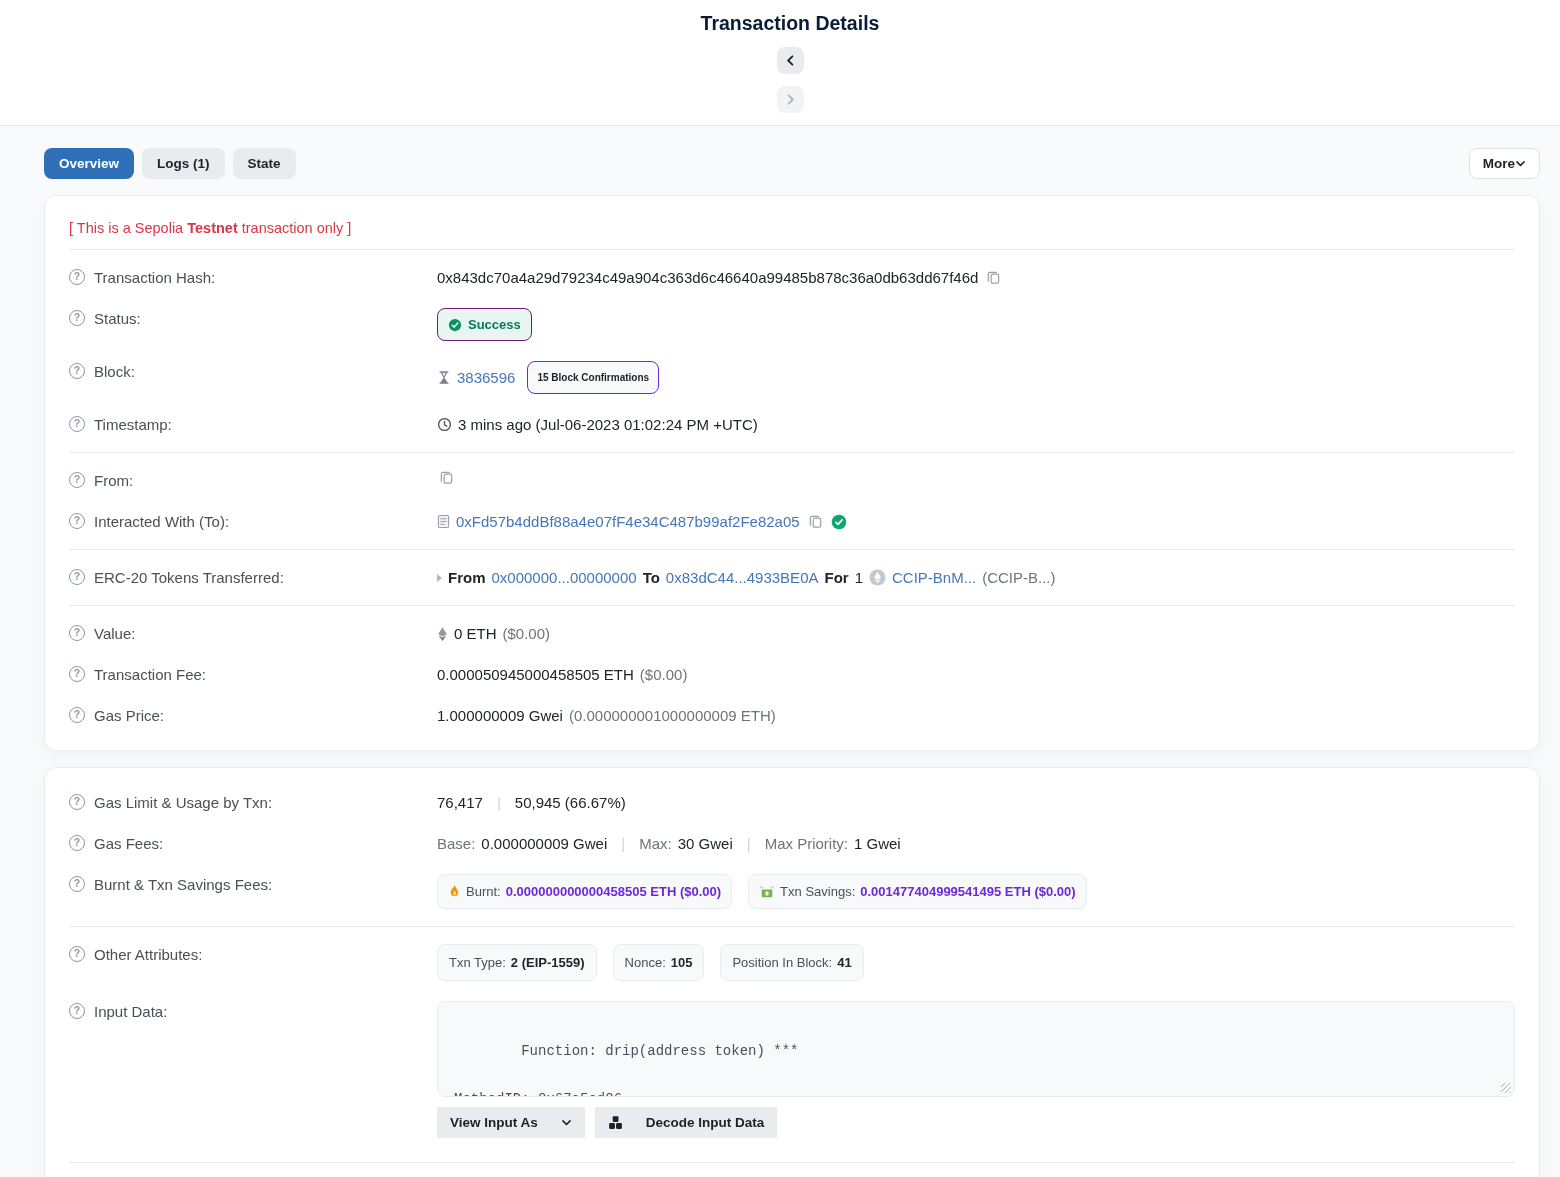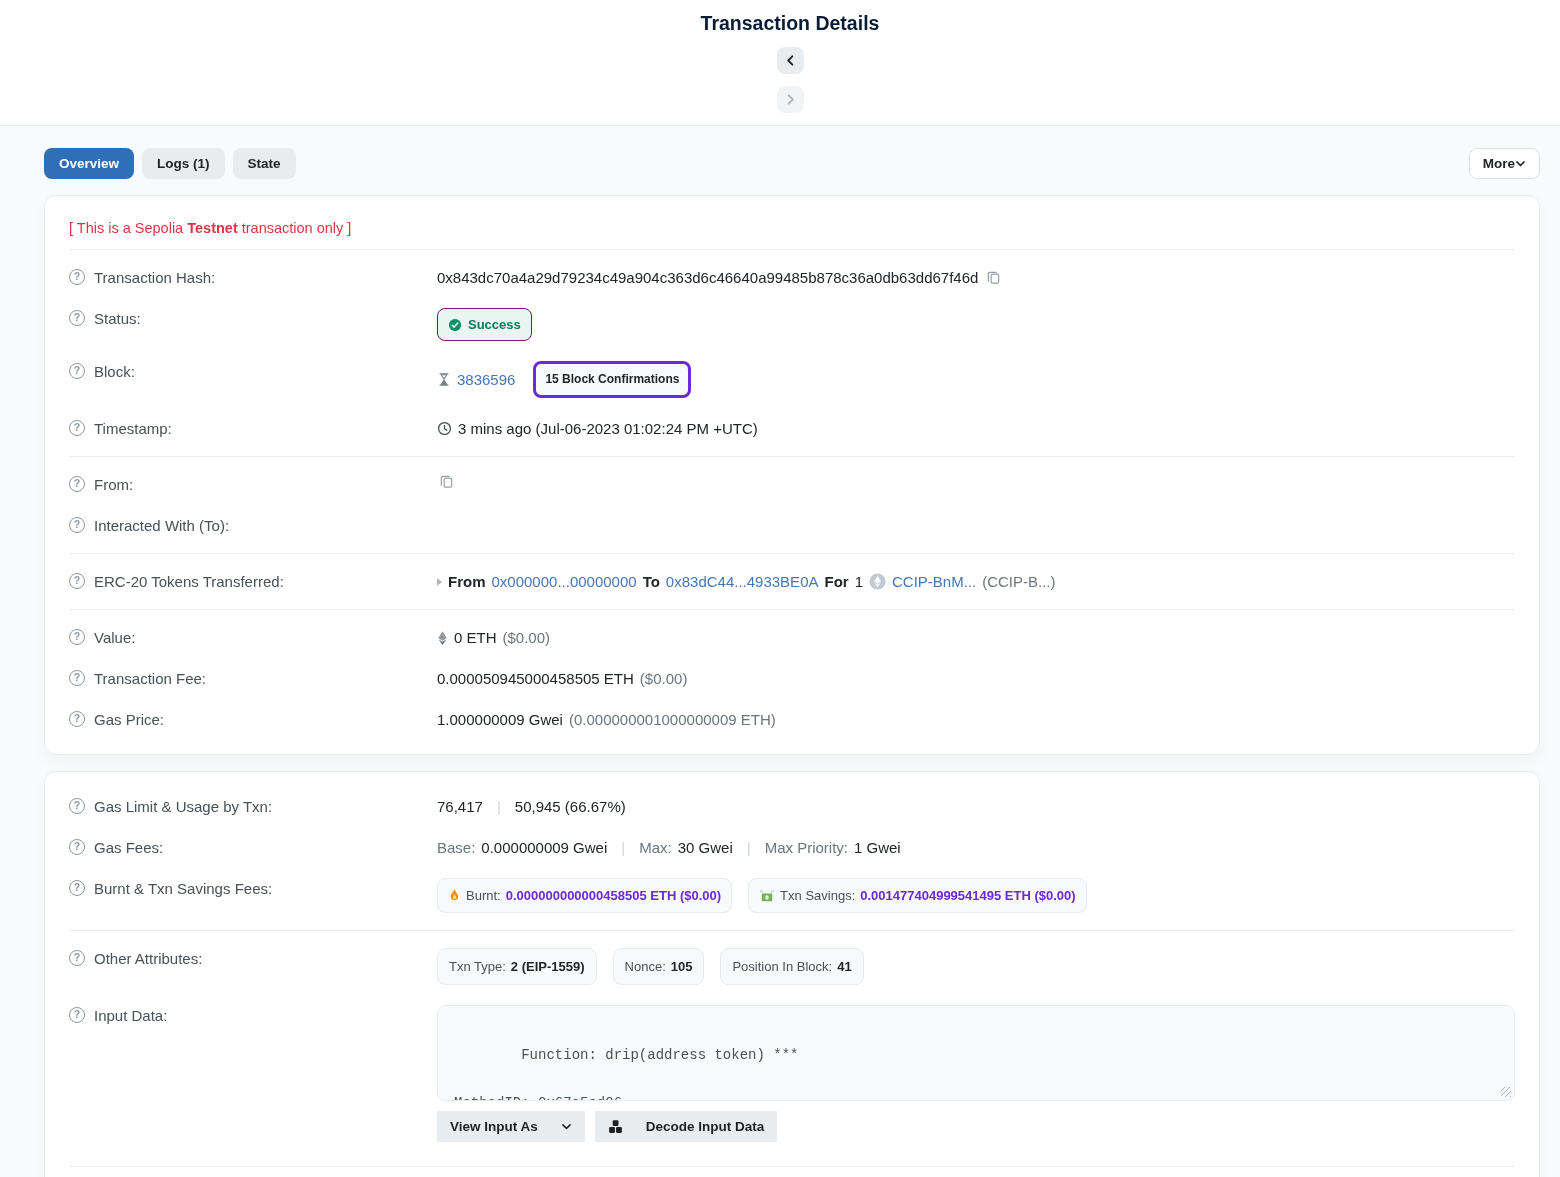--- a/index.html
+++ b/index.html
@@ -60,22 +60,22 @@
   .muted { color:#6c757d; }
   .pipe { color:#ced4da; margin:0 8px; }
   .icon-btn { background:none; border:none; padding:0 2px; cursor:pointer; color:#98a2ac; display:flex; align-items:center; }
 
   .status-badge {
     display:inline-flex; align-items:center; gap:6px;
     background:#e8f5f0; border:1px solid #701a75; border-radius:8px;
     padding:5px 10px; color:#077a5b; font-size:13px; font-weight:600;
   }
   .conf-badge {
-    background:#f8f9fa; border:3px solid #6d28d9; border-radius:8px;
-    padding:5px 9px; font-size:12px; font-weight:700; color:#212529; margin-left:12px;
+    background:#f8f9fa; border:1px solid #6d28d9; border-radius:8px;
+    padding:5px 9px; font-size:10px; font-weight:700; color:#212529; margin-left:6px;
   }
   .tri { width:0; height:0; border-left:5px solid #adb5bd; border-top:4px solid transparent; border-bottom:4px solid transparent; display:inline-block; }
 
   .fee-badge {
     display:inline-flex; align-items:center; gap:5px;
     background:#f8f9fa; border:1px solid #e9ecef; border-radius:8px;
     padding:6px 10px; font-size:13px; margin-right:10px;
   }
   .fee-badge .fb-label { color:#495057; }
   .fee-badge .fb-value { color:#6d28d9; font-weight:700; }
@@ -242,20 +242,43 @@
             </svg>
         </span>
       </button>
     </div>
   </div>
 
   <div class="row">
     <div class="row-label">
       <span class="q-icon">?</span>
       <span>Interacted With (To):</span>
+    </div>
+    <div class="row-value">
+      <span>
+        <svg width="13" height="15" viewBox="0 0 14 16">
+            <rect x="1.5" y="1.5" width="11" height="13" rx="1.5" fill="#f1f3f5" stroke="#98a2ac" stroke-width="1.2"></rect>
+            <path d="M4 5h6 M4 8h6 M4 11h4" stroke="#98a2ac" stroke-width="1.2" stroke-linecap="round"></path>
+          </svg>
+      </span>
+      <a class="link">0xFd57b4ddBf88a4e07fF4e34C487b99af2Fe82a05</a>
+      <button class="icon-btn">
+        <span>
+          <svg width="15" height="15" viewBox="0 0 16 16">
+              <rect x="5.5" y="4.5" width="8" height="9.5" rx="1.5" fill="none" stroke="currentColor" stroke-width="1.3"></rect>
+              <path d="M11 2.5H4A1.5 1.5 0 0 0 2.5 4v8" fill="none" stroke="currentColor" stroke-width="1.3" stroke-linecap="round"></path>
+            </svg>
+        </span>
+      </button>
+      <span>
+        <svg width="16" height="16" viewBox="0 0 16 16">
+            <circle cx="8" cy="8" r="7.3" fill="#10a674"></circle>
+            <path d="M4.8 8.3 L7 10.4 L11.2 5.8" fill="none" stroke="#fff" stroke-width="1.7" stroke-linecap="round" stroke-linejoin="round"></path>
+          </svg>
+      </span>
     </div>
   </div>
 
   <hr class="divider">
 
   <div class="row">
     <div class="row-label">
       <span class="q-icon">?</span>
       <span>ERC-20 Tokens Transferred:</span>
     </div>

